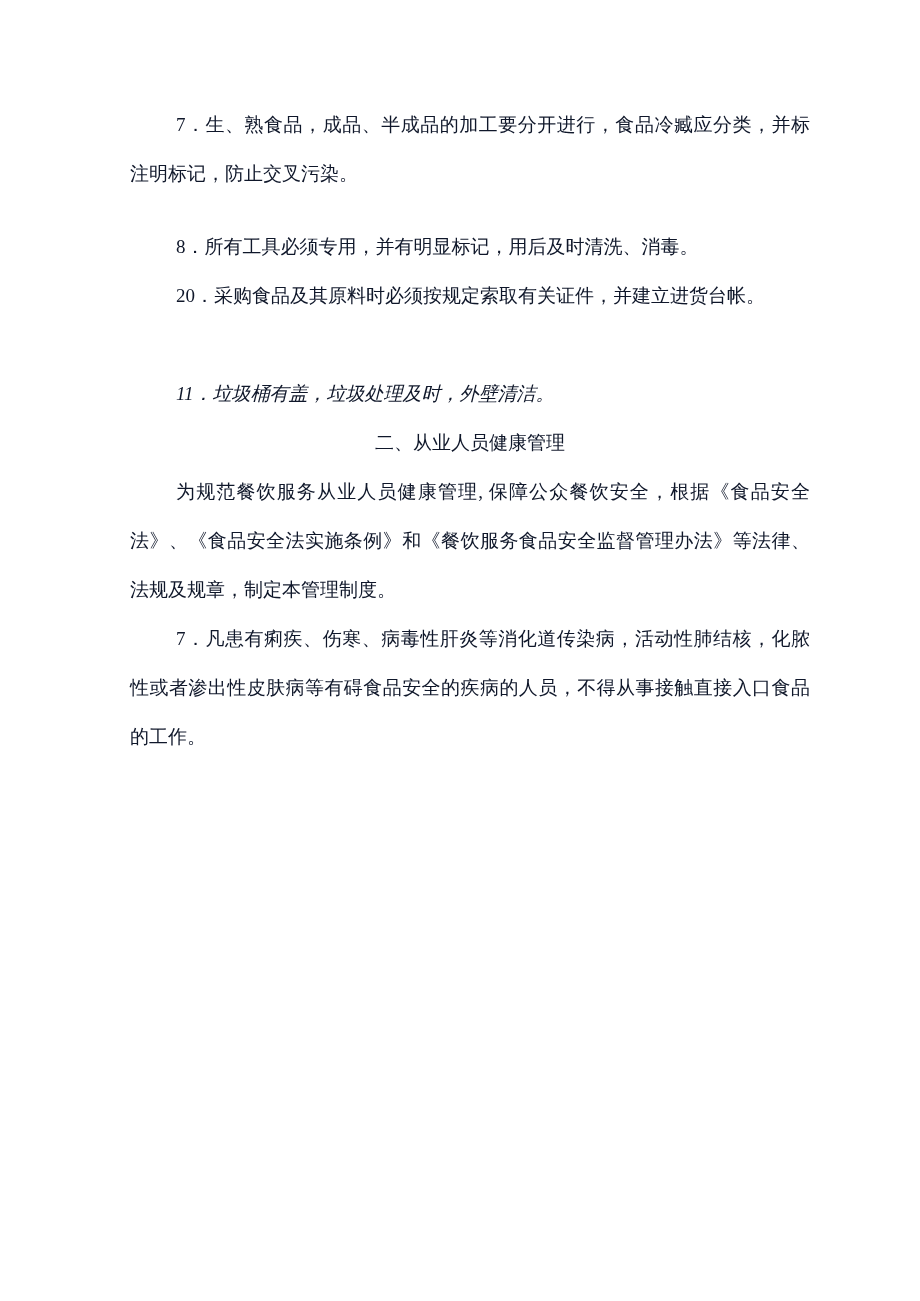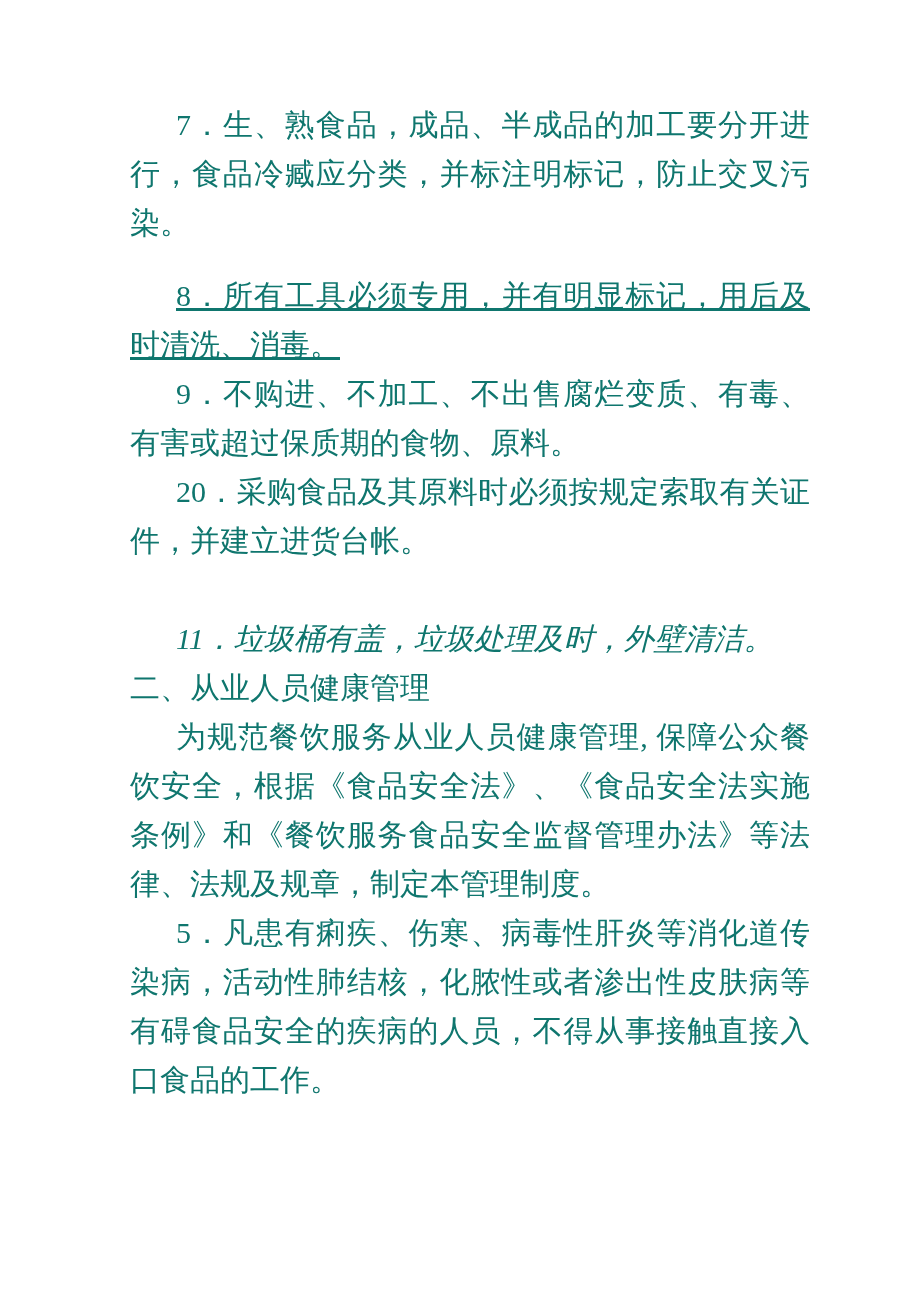--- a/index.html
+++ b/index.html
@@ -6,56 +6,55 @@
     margin: 0;
     padding: 0;
     background: #ffffff;
   }
   .page {
     position: relative;
     width: 920px;
     height: 1301px;
     margin: 0 auto;
     background: #ffffff;
-    color: #0f766e;
+    color: #0f172a;
     box-sizing: border-box;
     padding: 100px 110px 60px 130px;
     font-family: "Liberation Serif", "DejaVu Serif", serif;
-    font-size: 30px;
+    font-size: 19px;
     line-height: 49px;
     overflow: hidden;
   }
   .para {
     margin: 0;
     text-align: justify;
     text-indent: 46px;
   }
   .heading {
     margin: 0;
-    text-align: left;
+    text-align: center;
     text-indent: 0;
     font-family: Liberation Serif, serif;
   }
-  .gap-half { margin-top: 24px; text-decoration: underline; }
+  .gap-half { margin-top: 24px; }
   .gap-full { margin-top: 49px; font-style: italic; }
 </style>
 </head>
 <body>
 
 <div class="page">
   <p class="para">7．生、熟食品，成品、半成品的加工要分开进行，食品冷臧应分类，并标注明标记，防止交叉污染。</p>
 
   <p class="para gap-half">8．所有工具必须专用，并有明显标记，用后及时清洗、消毒。</p>
 
-  <p class="para">9．不购进、不加工、不出售腐烂变质、有毒、有害或超过保质期的食物、原料。</p>
 
   <p class="para">20．采购食品及其原料时必须按规定索取有关证件，并建立进货台帐。</p>
 
   <p class="para gap-full">11．垃圾桶有盖，垃圾处理及时，外壁清洁。</p>
 
   <p class="heading">二、从业人员健康管理</p>
 
   <p class="para">为规范餐饮服务从业人员健康管理, 保障公众餐饮安全，根据《食品安全法》、《食品安全法实施条例》和《餐饮服务食品安全监督管理办法》等法律、法规及规章，制定本管理制度。</p>
 
 
 
-  <p class="para">5．凡患有痢疾、伤寒、病毒性肝炎等消化道传染病，活动性肺结核，化脓性或者渗出性皮肤病等有碍食品安全的疾病的人员，不得从事接触直接入口食品的工作。</p>
+  <p class="para">7．凡患有痢疾、伤寒、病毒性肝炎等消化道传染病，活动性肺结核，化脓性或者渗出性皮肤病等有碍食品安全的疾病的人员，不得从事接触直接入口食品的工作。</p>
 </div>
 
 </body></html>

